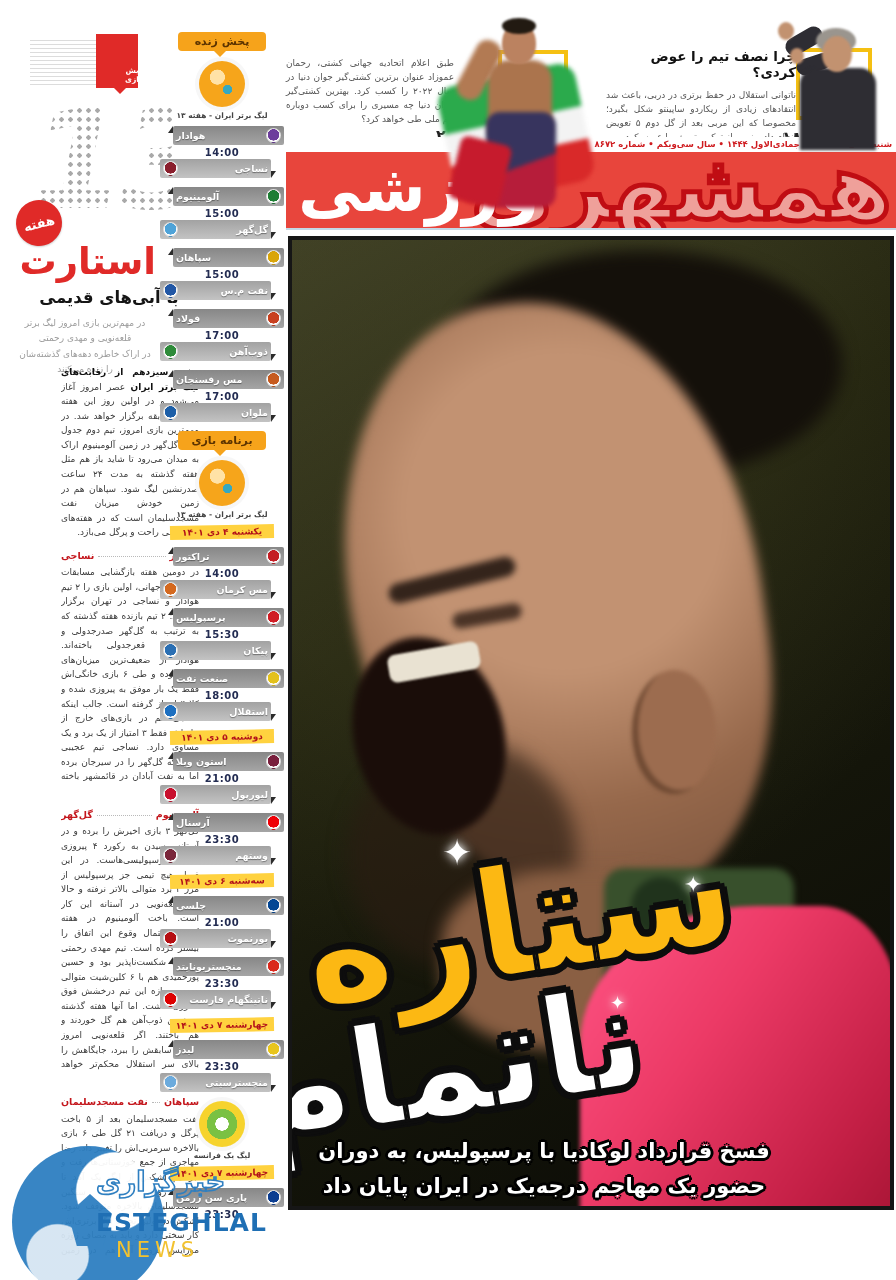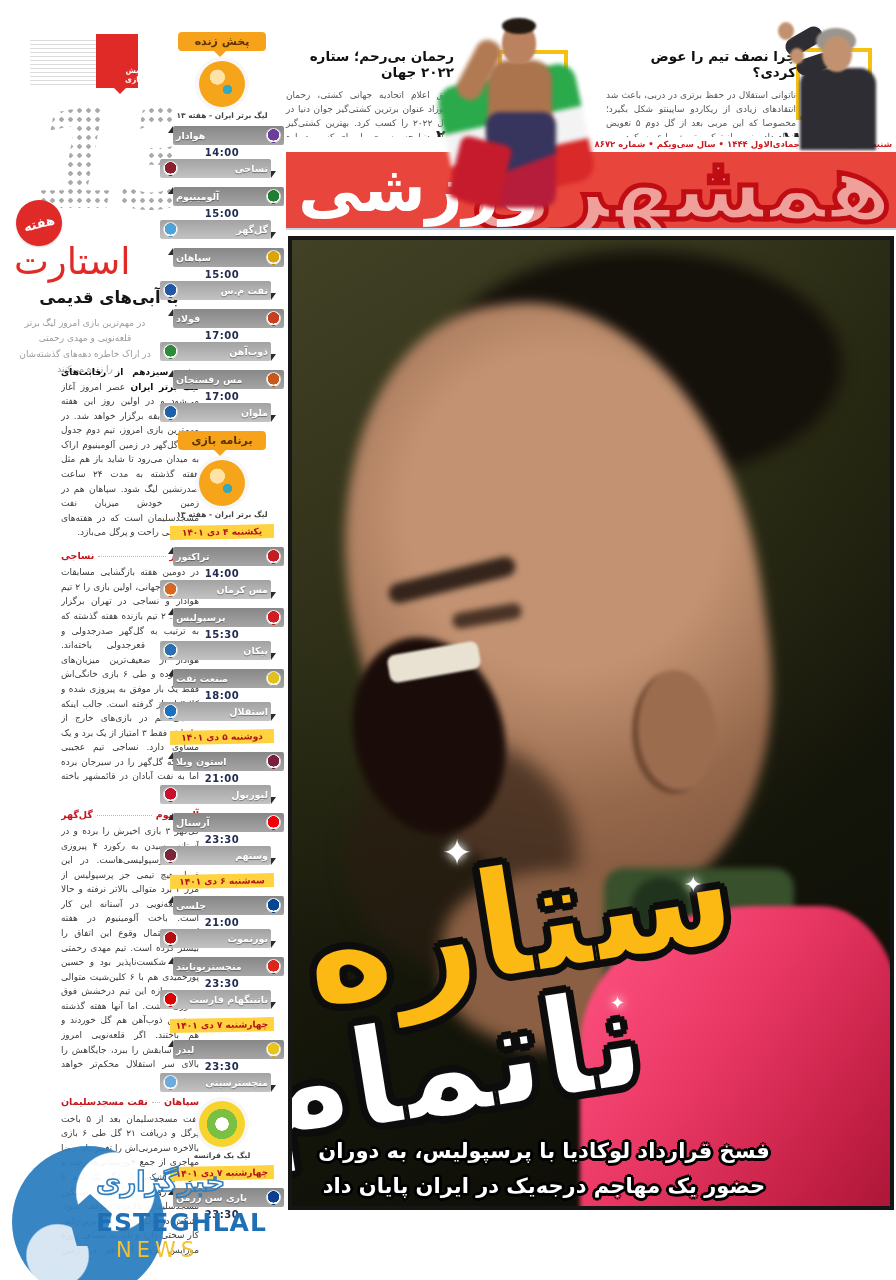--- a/index.html
+++ b/index.html
@@ -14,21 +14,21 @@
     color:#fff;font-size:7.5px;font-weight:bold;display:flex;align-items:flex-end;justify-content:center;
     padding-bottom:4px;box-sizing:border-box;padding-left:33px;}
   .kicker::after{content:'';position:absolute;bottom:-6px;left:18px;border:6px solid transparent;border-top-color:#e02a28;border-bottom:none;}
   .week-num{position:absolute;left:16px;top:60px;width:142px;height:150px;text-align:left;direction:ltr;
     font-size:138px;line-height:146px;font-weight:bold;letter-spacing:-6px;color:transparent;
     background-image:radial-gradient(#a9a9a9 34%,transparent 36%);background-size:9px 9px;
     -webkit-background-clip:text;background-clip:text;font-style:italic;}
   .week-badge{position:absolute;left:2px;top:172px;width:46px;height:46px;border-radius:50%;background:#e02a28;
     color:#fff;font-weight:bold;font-size:13px;display:flex;align-items:center;justify-content:center;
     transform:rotate(-14deg);box-shadow:0 1px 2px #0003;z-index:2;}
-  .f-title{position:absolute;left:0;top:212px;width:142px;text-align:left;color:#e02a28;font-weight:normal;font-size:37px;}
+  .f-title{position:absolute;left:0;top:212px;width:142px;text-align:right;color:#e02a28;font-weight:bold;font-size:37px;}
   .f-sub{position:absolute;left:0;top:260px;width:142px;text-align:center;color:#151515;font-weight:bold;font-size:16.5px;margin-left:24px;}
   .f-intro{position:absolute;left:0;top:288px;width:142px;text-align:center;color:#9b9b9b;font-size:9px;line-height:1.7;white-space:pre-line;}
   .f-body{position:absolute;left:2px;top:337px;width:138px;height:896px;overflow:hidden;
     font-size:9px;line-height:1.62;color:#3a3a3a;text-align:justify;margin-left:45px;}
   .f-body p{margin:0 0 8px;}
   .sec-head{display:flex;align-items:baseline;color:#c4161c;font-weight:bold;font-size:9.5px;margin:4px 0 2px;}
   .sec-head .leader{flex:1;border-bottom:1.5px dotted #b9b9b9;margin:0 4px;transform:translateY(-2px);}
   .lead-b{font-weight:bold;color:#111;}
 
   
@@ -363,21 +363,20 @@
           <span class="tlogo" style="background: radial-gradient(circle at 50% 45%, rgb(11, 61, 145) 0px, rgb(11, 61, 145) 58%, rgb(255, 255, 255) 60%);"></span>
           <span class="tname">پاری سن ژرمن</span>
         </div>
         <div class="s-time">23:30</div>
       </div>
     </aside>
 
   <section class="brief brief-wrestler">
     <div class="y-frame bw-frame"></div>
     <div class="bw-text">
-      <h2 class="b-head">رحمان بی‌رحم؛ ستاره ۲۰۲۲ جهان</h2>
       <p class="b-body">طبق اعلام اتحادیه جهانی کشتی، رحمان عموزاد عنوان برترین کشتی‌گیر جوان دنیا در سال ۲۰۲۲ را کسب کرد. بهترین کشتی‌گیر جوان دنیا چه مسیری را برای کسب دوباره تیم ملی طی خواهد کرد؟</p>
     </div>
     <div class="b-page bw-page">۲۰</div>
     <div class="wrestler">
       <i class="w-flag"></i>
       <i class="w-arm"></i>
       <i class="w-torso"></i>
       <i class="w-head"></i>
       <i class="w-hair"></i>
       <i class="w-singlet"></i>

